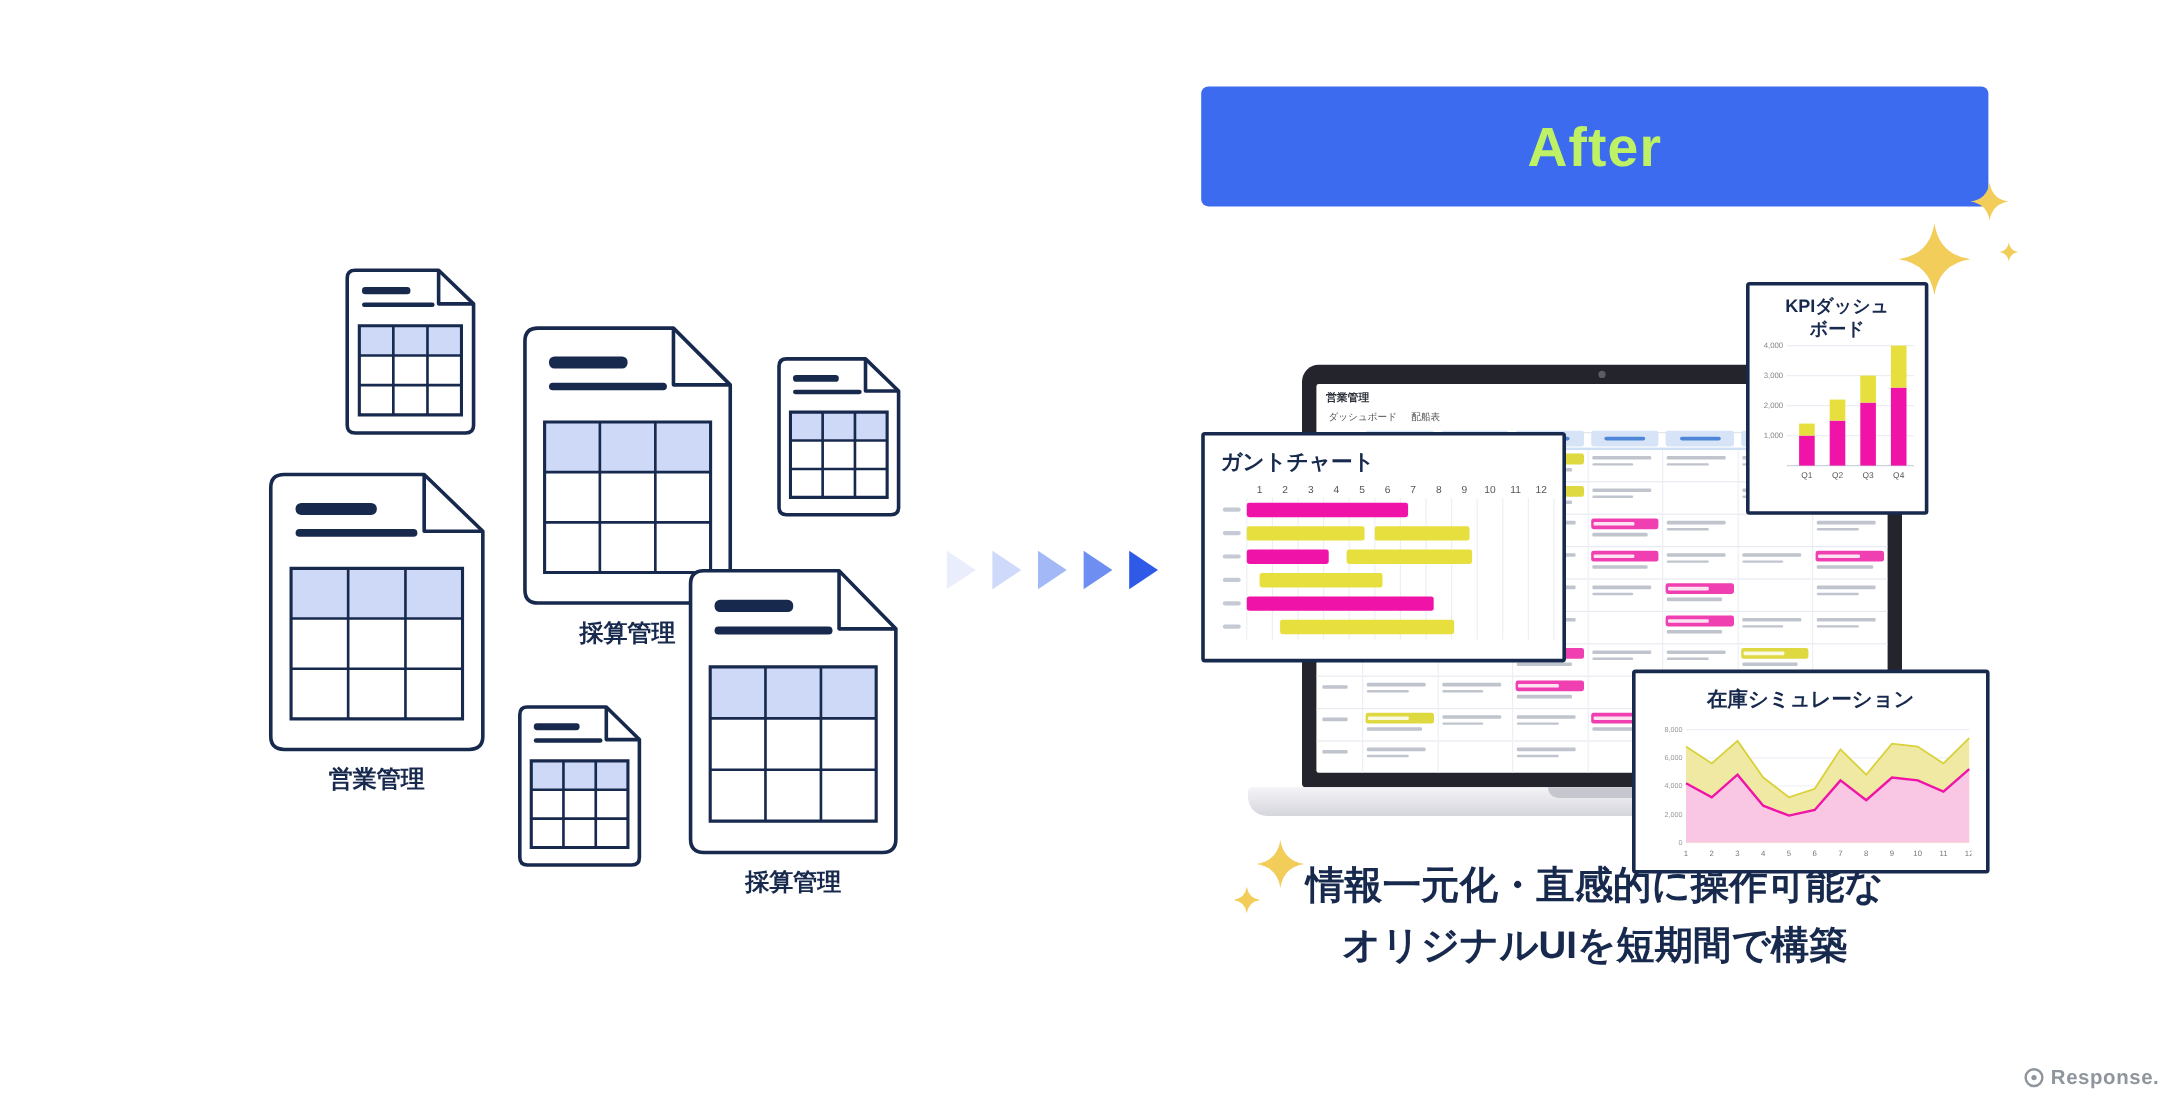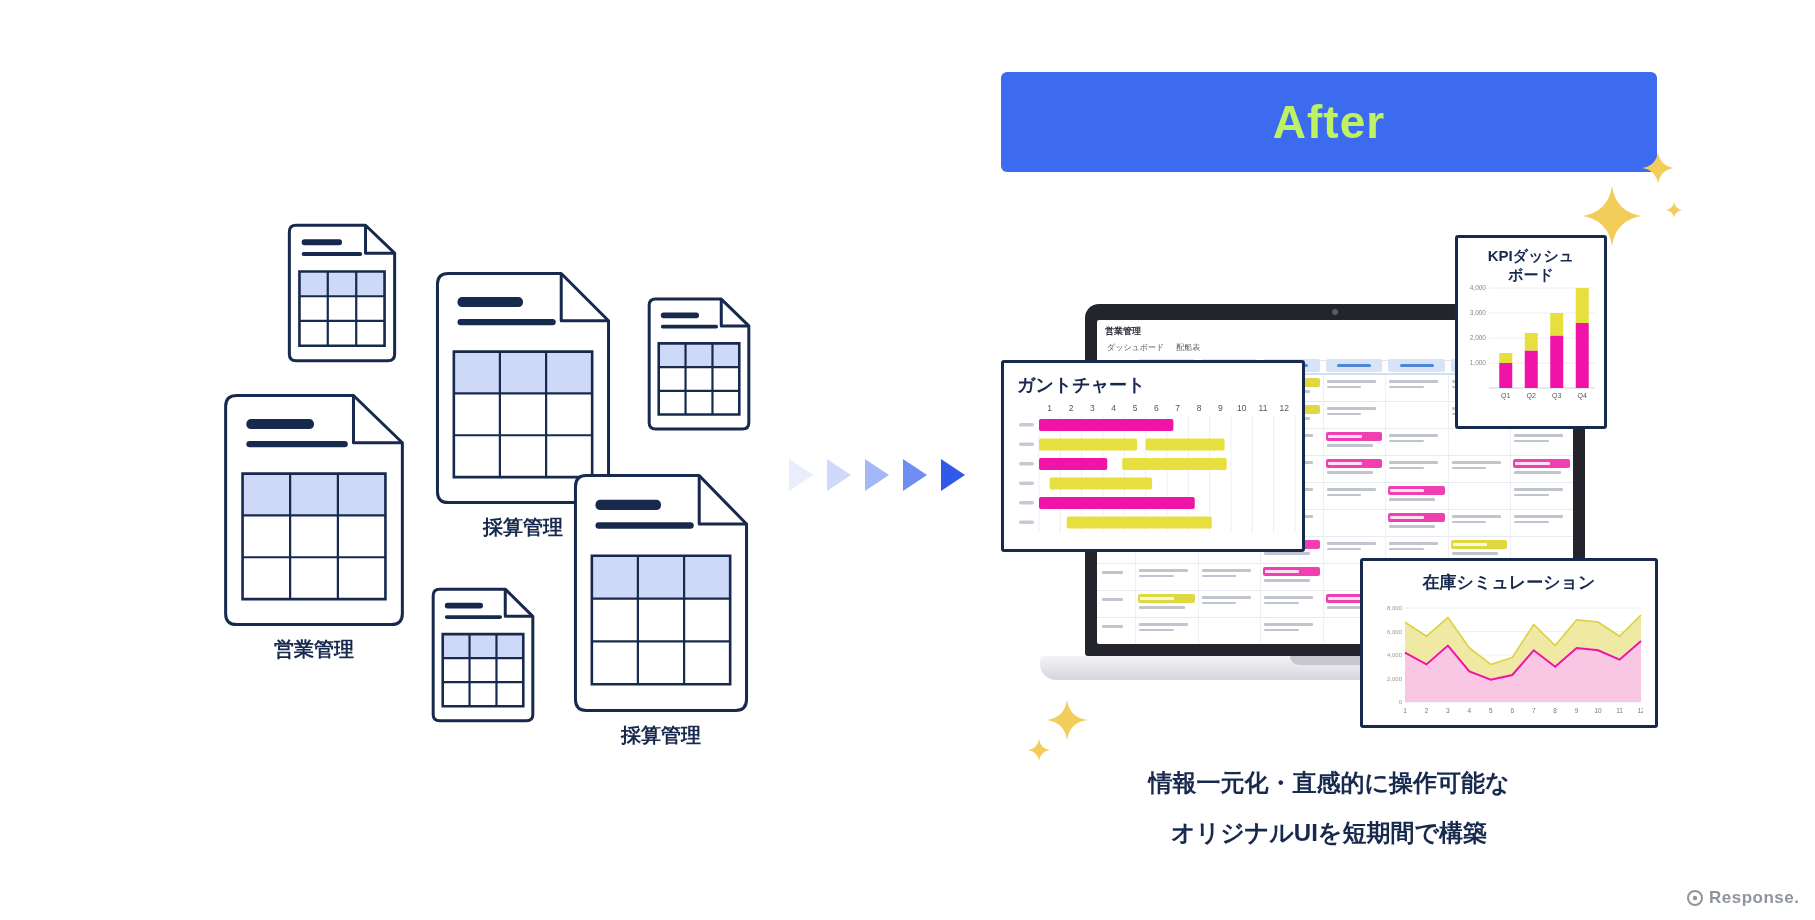--- a/index.html
+++ b/index.html
@@ -10,21 +10,21 @@
   .banner-before{left:163px;top:72px;width:650px;background:#d9e0f8;color:#18294e}
   .banner-after{left:1001px;top:72px;width:656px;background:#3d6bf0;color:#bef264}
 
   .doc{position:absolute}
   .doc-label{margin-top:6px;text-align:center;font-weight:bold;font-size:20px;color:#18294e}
 
   .arrows{position:absolute;left:788px;top:458px;display:flex;gap:12px;align-items:center}
 
   .caption{position:absolute;text-align:center;font-weight:bold;color:#18294e}
   #before-caption{left:163px;top:792px;width:650px;font-size:33px}
-  #after-caption{left:1001px;top:758px;width:656px;font-size:24px;line-height:50px}
+  #after-caption{left:1001px;top:712px;width:656px;font-size:32px;line-height:50px}
 
   .laptop-bezel{position:absolute;left:1085px;top:304px;width:500px;height:352px;background:#23242c;border-radius:14px 14px 3px 3px;z-index:1}
   .camera{position:absolute;top:5px;left:50%;width:6px;height:6px;margin-left:-3px;border-radius:50%;background:#5a5d68}
   .laptop-screen{position:absolute;left:12px;top:16px;right:12px;bottom:12px;background:#fff;border-radius:2px;overflow:hidden}
   .laptop-base{position:absolute;left:1040px;top:656px;width:590px;height:24px;background:linear-gradient(#f4f4f7,#d5d5dd);border-radius:4px 4px 16px 16px;z-index:1}
   .laptop-base::after{content:"";position:absolute;left:50%;top:0;width:90px;height:9px;margin-left:-45px;background:#c6c6cf;border-radius:0 0 9px 9px}
 
   .app-header{padding:5px 8px 0 8px}
   .app-title{font-size:9px;font-weight:bold;color:#2b2f38}
   .app-menu{display:flex;gap:12px;font-size:8px;color:#555;padding:4px 0 7px 2px;border-bottom:1px solid #e3e5ec}

